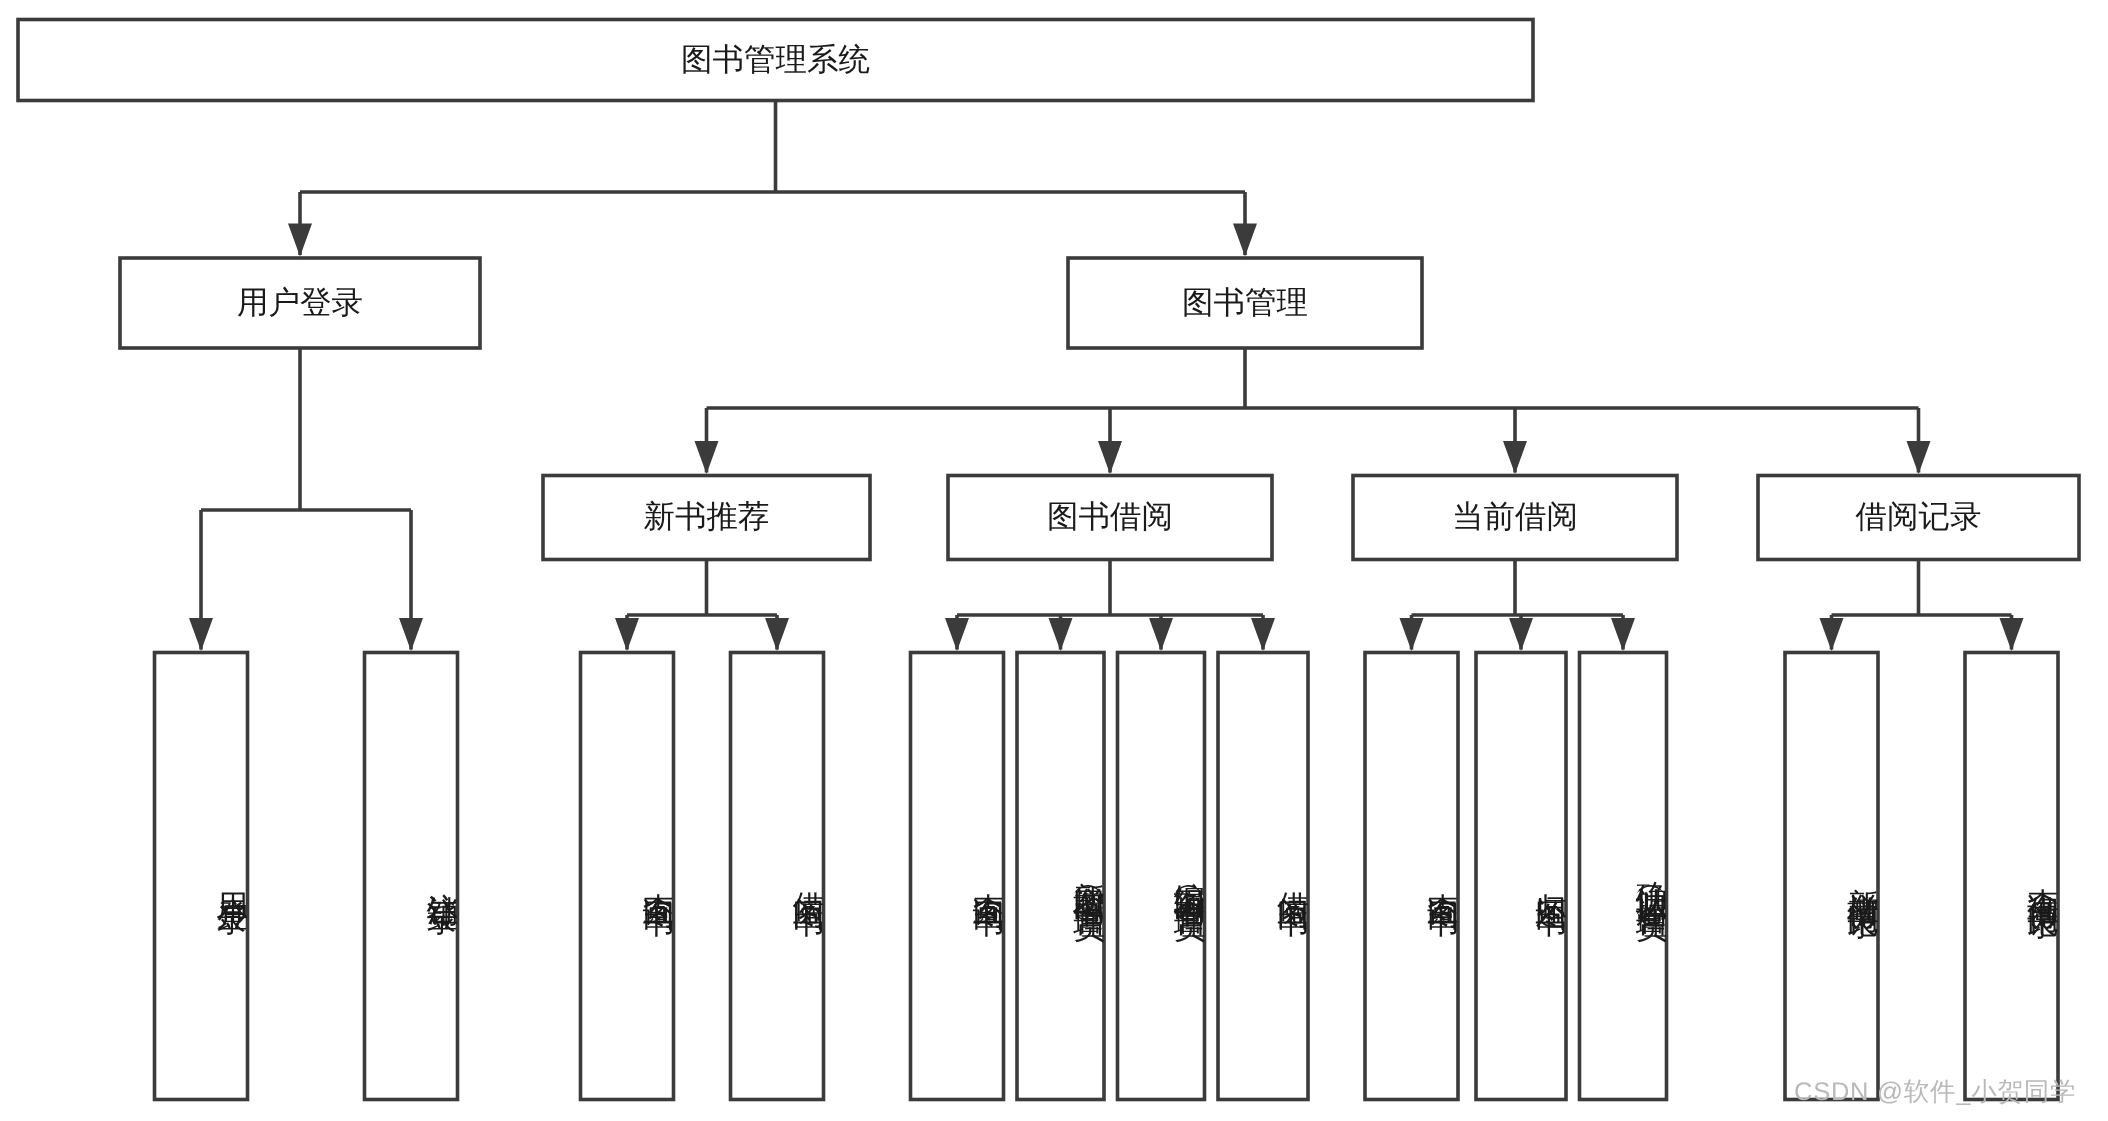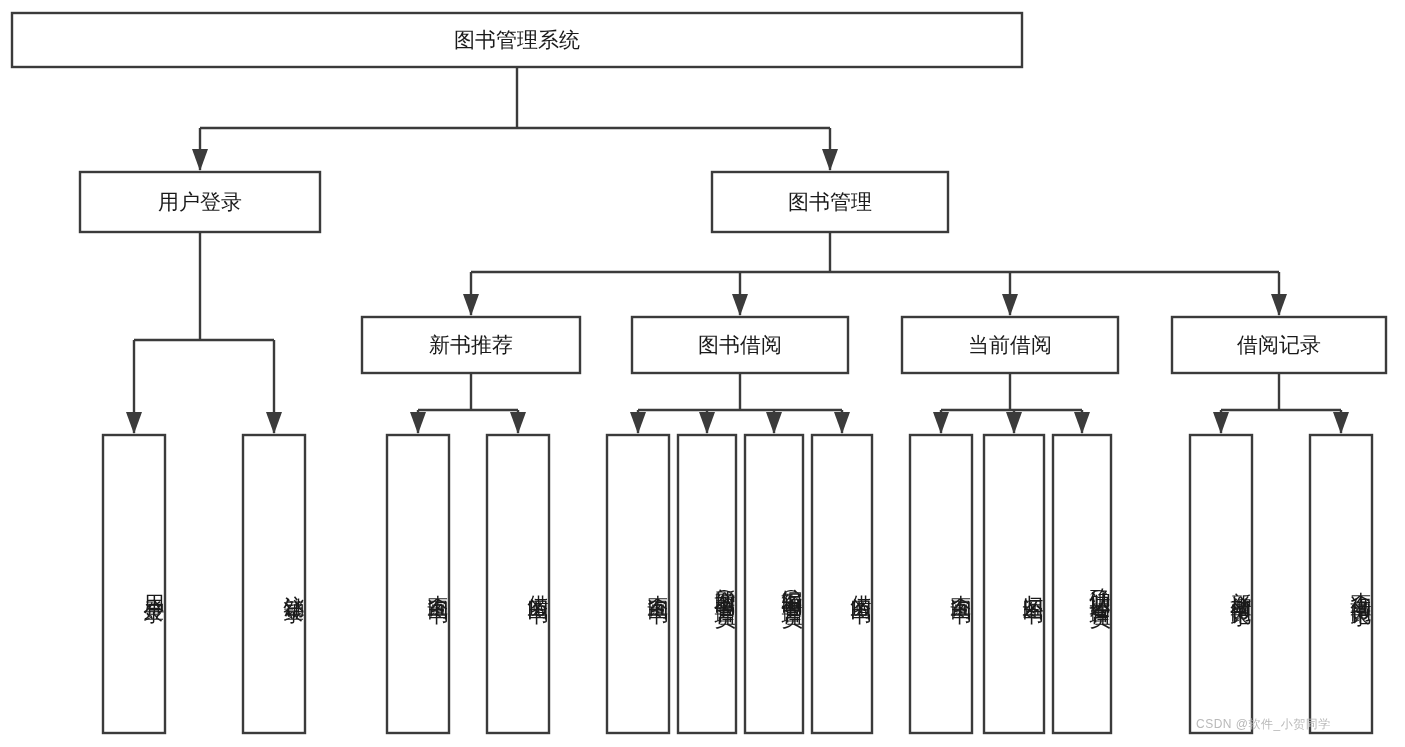--- a/index.html
+++ b/index.html
@@ -61,21 +61,21 @@
     letter-spacing: 3px;
     display: flex;
     align-items: flex-start;
     justify-content: center;
     white-space: nowrap;
     pointer-events: none;
   }
   .watermark {
     position: absolute;
     font-family: "Liberation Sans", "DejaVu Sans", sans-serif;
-    font-size: 12px;
+    font-size: 17px;
     color: #b9b9b9;
     white-space: nowrap;
     letter-spacing: 0.5px;
   }
 </style>
 </head>
 <body>
 
 <div id="diagram-root">
 

